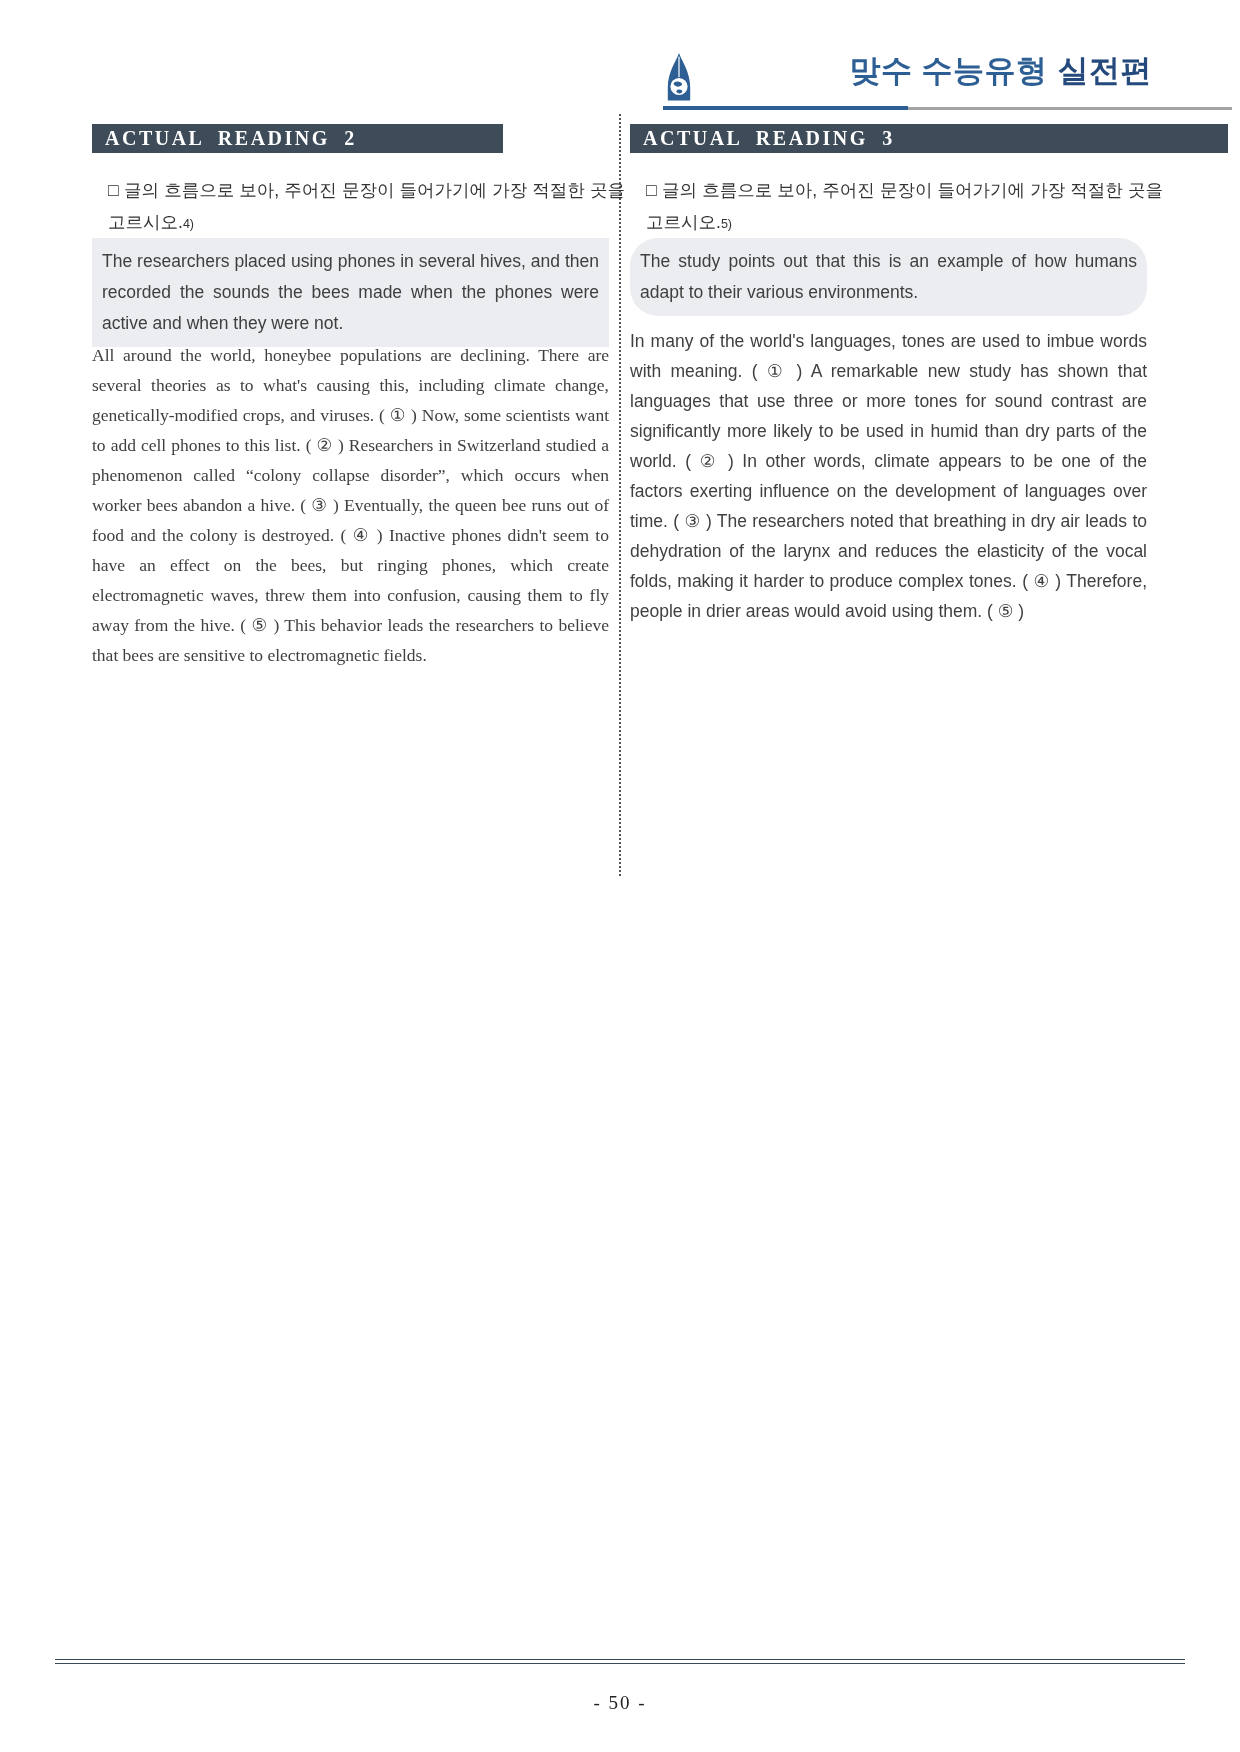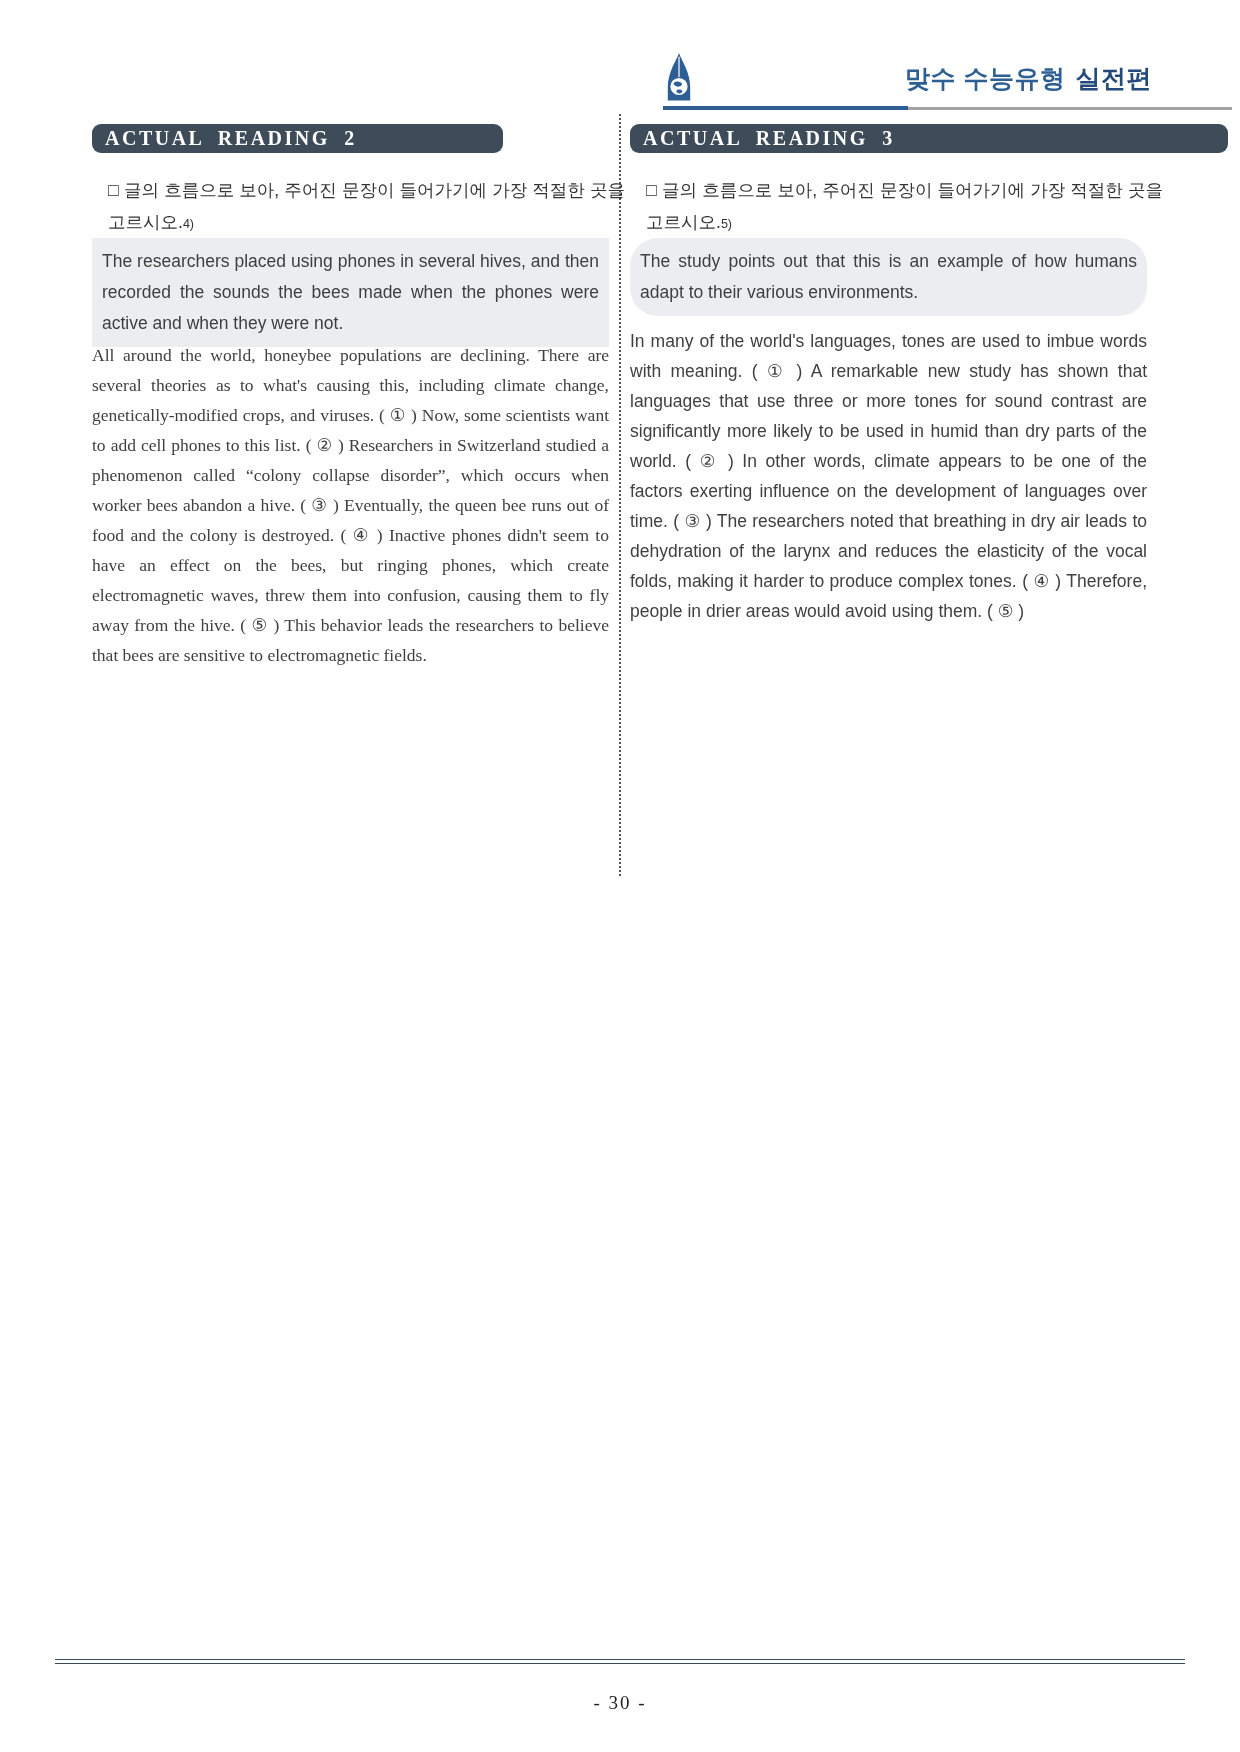--- a/index.html
+++ b/index.html
@@ -10,22 +10,22 @@
     background: #ffffff;
     overflow: hidden;
     font-family: "Liberation Sans", sans-serif;
     color: #3f3f3f;
   }
 
   
   .pen-logo { position: absolute; left: 663px; top: 52px; width: 32px; height: 56px; }
   .brand-title {
     position: absolute;
-    top: 62px; right: 88px;
-    font-size: 25px;
+    top: 50px; right: 88px;
+    font-size: 31px;
     font-weight: 700;
     letter-spacing: 0.5px;
     color: #2d5e94;
     white-space: nowrap;
     margin-left: 31px;
   }
   .brand-title .emph { color: #24497c; font-weight: 800; margin-left: 10px; }
   .rule-blue { position: absolute; left: 663px; top: 106px; width: 245px; height: 4px; background: #2d5e94; }
   .rule-gray { position: absolute; left: 908px; top: 107px; width: 324px; height: 3px; background: #a3a3a3; }
 
@@ -41,21 +41,20 @@
     background: #3e4b59;
     color: #ffffff;
     font-family: "Liberation Serif", serif;
     font-weight: 700;
     font-size: 20px;
     line-height: 29px;
     letter-spacing: 2.5px;
     word-spacing: 7px;
     padding-left: 13px;
     box-sizing: border-box;
-    border-radius: 9px;
   }
   .bar-left  { left: 92px;  width: 411px; }
   .bar-right { left: 630px; width: 598px; }
 
   .instruction {
     position: absolute;
     top: 158px; width: 517px;
     margin: 16px;
     font-size: 17.5px;
     line-height: 32px;
@@ -139,15 +138,15 @@
 
   <div class="section-bar bar-right">ACTUAL READING 3</div>
 
   <p class="instruction inst-right"><span>□ 글의 흐름으로 보아, 주어진 문장이 들어가기에 가장 적절한 곳을 고르시오.</span><span class="fn">5)</span></p>
 
   <div class="sentence-box box-right">The study points out that this is an example of how humans adapt to their various environments.</div>
 
   <p class="passage passage-right">In many of the world's languages, tones are used to imbue words with meaning. ( ① ) A remarkable new study has shown that languages that use three or more tones for sound contrast are significantly more likely to be used in humid than dry parts of the world. ( ② ) In other words, climate appears to be one of the factors exerting influence on the development of languages over time. ( ③ ) The researchers noted that breathing in dry air leads to dehydration of the larynx and reduces the elasticity of the vocal folds, making it harder to produce complex tones. ( ④ ) Therefore, people in drier areas would avoid using them. ( ⑤ )</p>
 
   <div class="footer-rule"></div>
-  <div class="page-number">- 30 -</div>
+  <div class="page-number">- 50 -</div>
 
 </div>
 
 </body></html>

